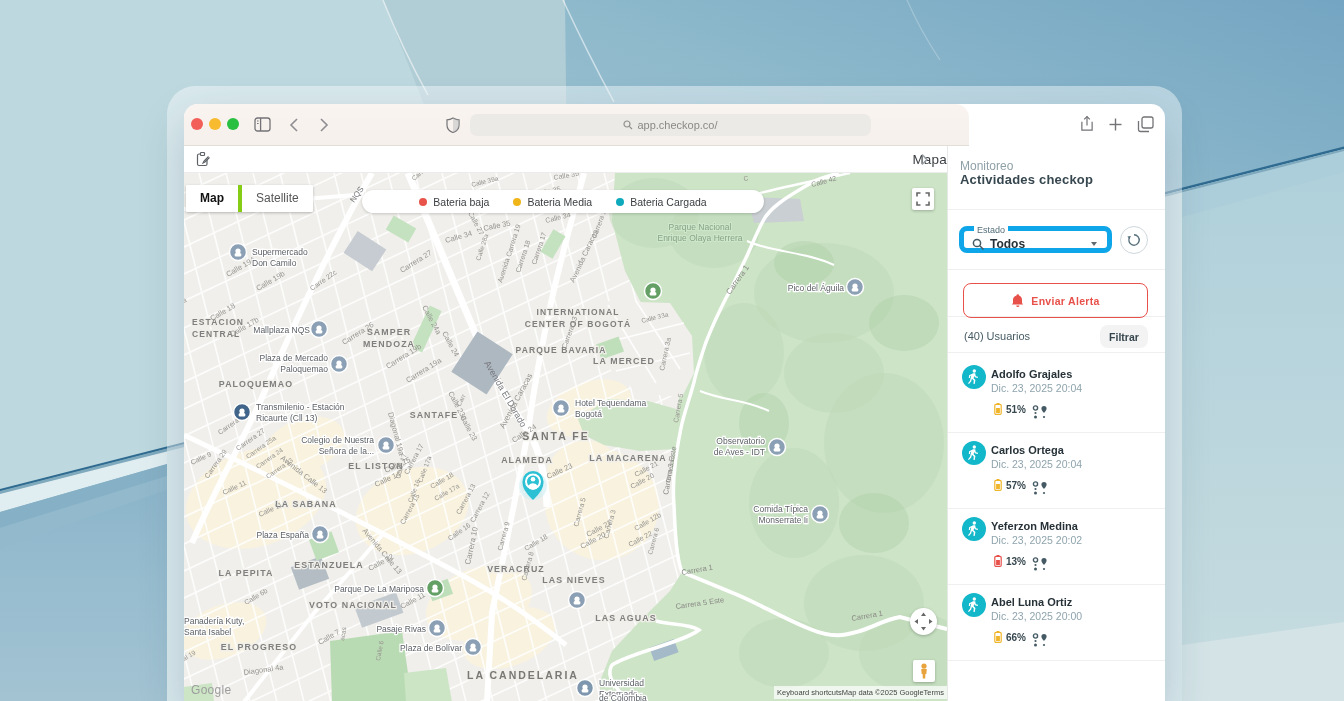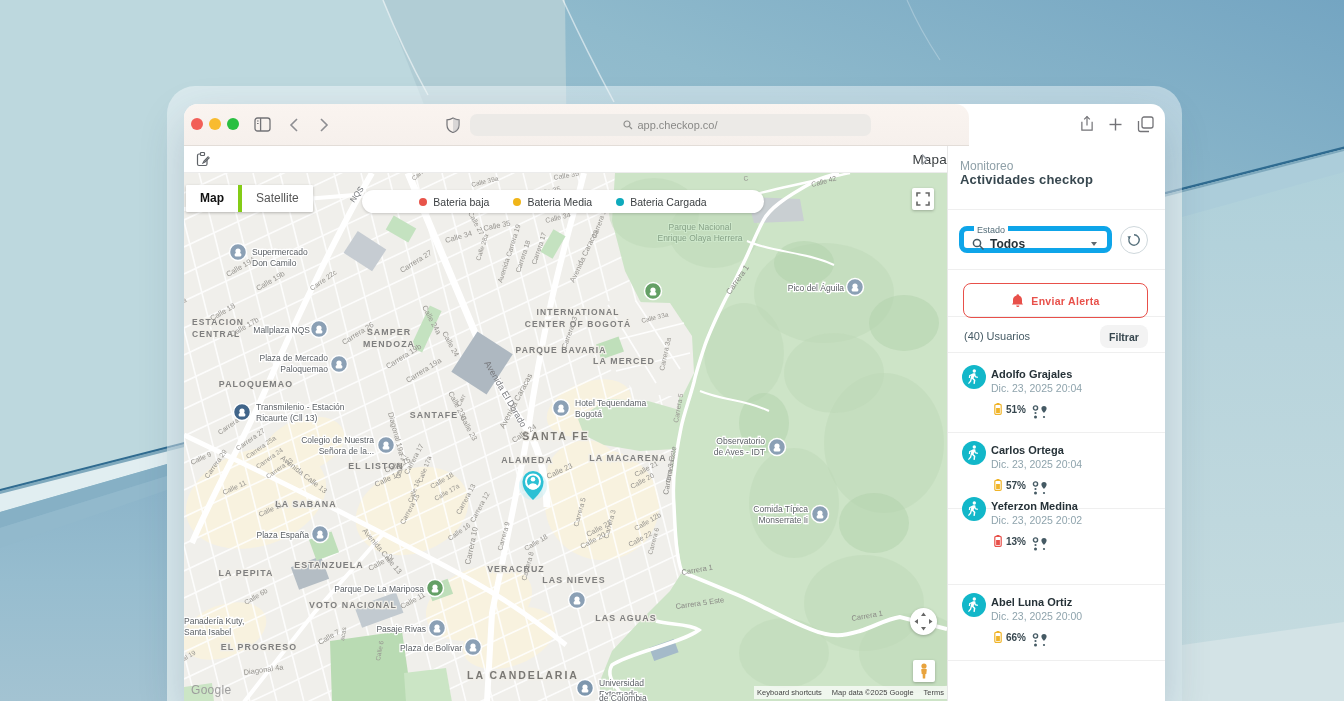--- a/index.html
+++ b/index.html
@@ -17,21 +17,21 @@
 .gm-ms div{padding:6px 14px}
 .gm-ms .sel{font-weight:bold;color:#111}
 .gm-ms .uns{color:#565656;border-left:4px solid #84cc16}
 .legend{position:absolute;left:178px;top:17px;width:402px;height:23px;background:#fff;border-radius:12px;box-shadow:0 1px 3px rgba(0,0,0,0.18);display:flex;align-items:center;justify-content:center;gap:24px;font-size:10.5px;color:#3c4043;font-weight:500}
 .legend span{display:flex;align-items:center;gap:6px}
 .ldot{width:8px;height:8px;border-radius:50%;display:inline-block}
 .gm-fs{position:absolute;left:728px;top:15px;width:22px;height:22px;background:#fff;border-radius:2px;box-shadow:0 1px 3px rgba(0,0,0,0.25)}
 .gm-pan{position:absolute;left:726px;top:435px;width:27px;height:27px;background:#fff;border-radius:50%;box-shadow:0 1px 3px rgba(0,0,0,0.25)}
 .gm-peg{position:absolute;left:729px;top:487px;width:22px;height:22px;background:#fff;border-radius:2px;box-shadow:0 1px 3px rgba(0,0,0,0.25)}
 .gm-attr{position:absolute;right:0px;bottom:2px;font-size:7.5px;color:#454545;background:rgba(255,255,255,0.7);padding:2px 3px}
-.gm-attr span{margin-left:10px}
+.gm-attr span{}
 .gm-google{position:absolute;left:7px;bottom:4px;font-size:12px;color:#9d9d9d;font-weight:500;letter-spacing:.3px}
 .vdiv{position:absolute;left:763px;top:42px;width:1px;height:555px;background:#e8e8e8}
 .side{position:absolute;left:764px;top:42px;width:217px;height:555px;background:#fff;font-family:"Liberation Sans",sans-serif}
 .side .sec{position:absolute;left:0;width:100%;border-bottom:1px solid #efefef}
 .s-mon{position:absolute;left:12px;top:13px;font-size:12px;color:#8fa0a8}
 .s-act{position:absolute;left:12px;top:26px;font-size:13px;color:#37474f;font-weight:bold;letter-spacing:.2px}
 .sel-box{position:absolute;left:11px;top:80px;width:153px;height:27px;border:5px solid #0ea5e9;border-radius:8px}
 .sel-lab{position:absolute;left:10px;top:-6px;background:#fff;padding:0 3px;font-size:9px;color:#546e7a;font-weight:500}
 .sel-txt{position:absolute;left:26px;top:6px;font-size:12px;color:#263238;font-weight:bold}
 .caret{position:absolute;right:10px;top:11px;width:0;height:0;border-left:3.5px solid transparent;border-right:3.5px solid transparent;border-top:4.5px solid #5f6a70}
@@ -595,21 +595,21 @@
             <g fill="#455a64">
               <circle cx="3.5" cy="3" r="2.1" fill="none" stroke="#455a64" stroke-width="1.4"></circle>
               <circle cx="3.5" cy="8" r="1.1"></circle>
               <circle cx="3.5" cy="12" r="1.5"></circle>
               <circle cx="12" cy="12" r="1.1"></circle>
               <path d="M12,1 a2.6,2.6 0 0,1 2.6,2.6 C14.6,5.6 12,8 12,8 C12,8 9.4,5.6 9.4,3.6 A2.6,2.6 0 0,1 12,1 Z"></path>
             </g>
           </svg></div>
       </div>
       <div class="sec" style="top:362px;height:0"></div>
-      <div class="row" style="top:342px">
+      <div class="row" style="top:362px">
         <div class="avat">
           <svg style="position:absolute;left:6px;top:4px" width="12" height="16" viewBox="0 0 12 16">
             <g fill="#fff">
               <circle cx="6.3" cy="2" r="1.7"></circle>
               <path d="M5.2,4.2 L7.2,4.2 L7.8,7.2 L10,7.8 L9.7,9 L6.8,8.3 L6.3,6.8 L5.6,9.2 L7.4,11 L6.8,15 L5.4,14.8 L5.8,11.6 L3.9,9.8 L3.2,12.5 L0.9,15 L0,14.2 L2,11.8 L3.3,6.5 L2.3,7 L2,9 L0.8,9 L1.1,6.2 Z"></path>
             </g>
           </svg>
         </div>
         <div class="uname">Yeferzon Medina</div>
         <div class="udate">Dic. 23, 2025 20:02</div>

